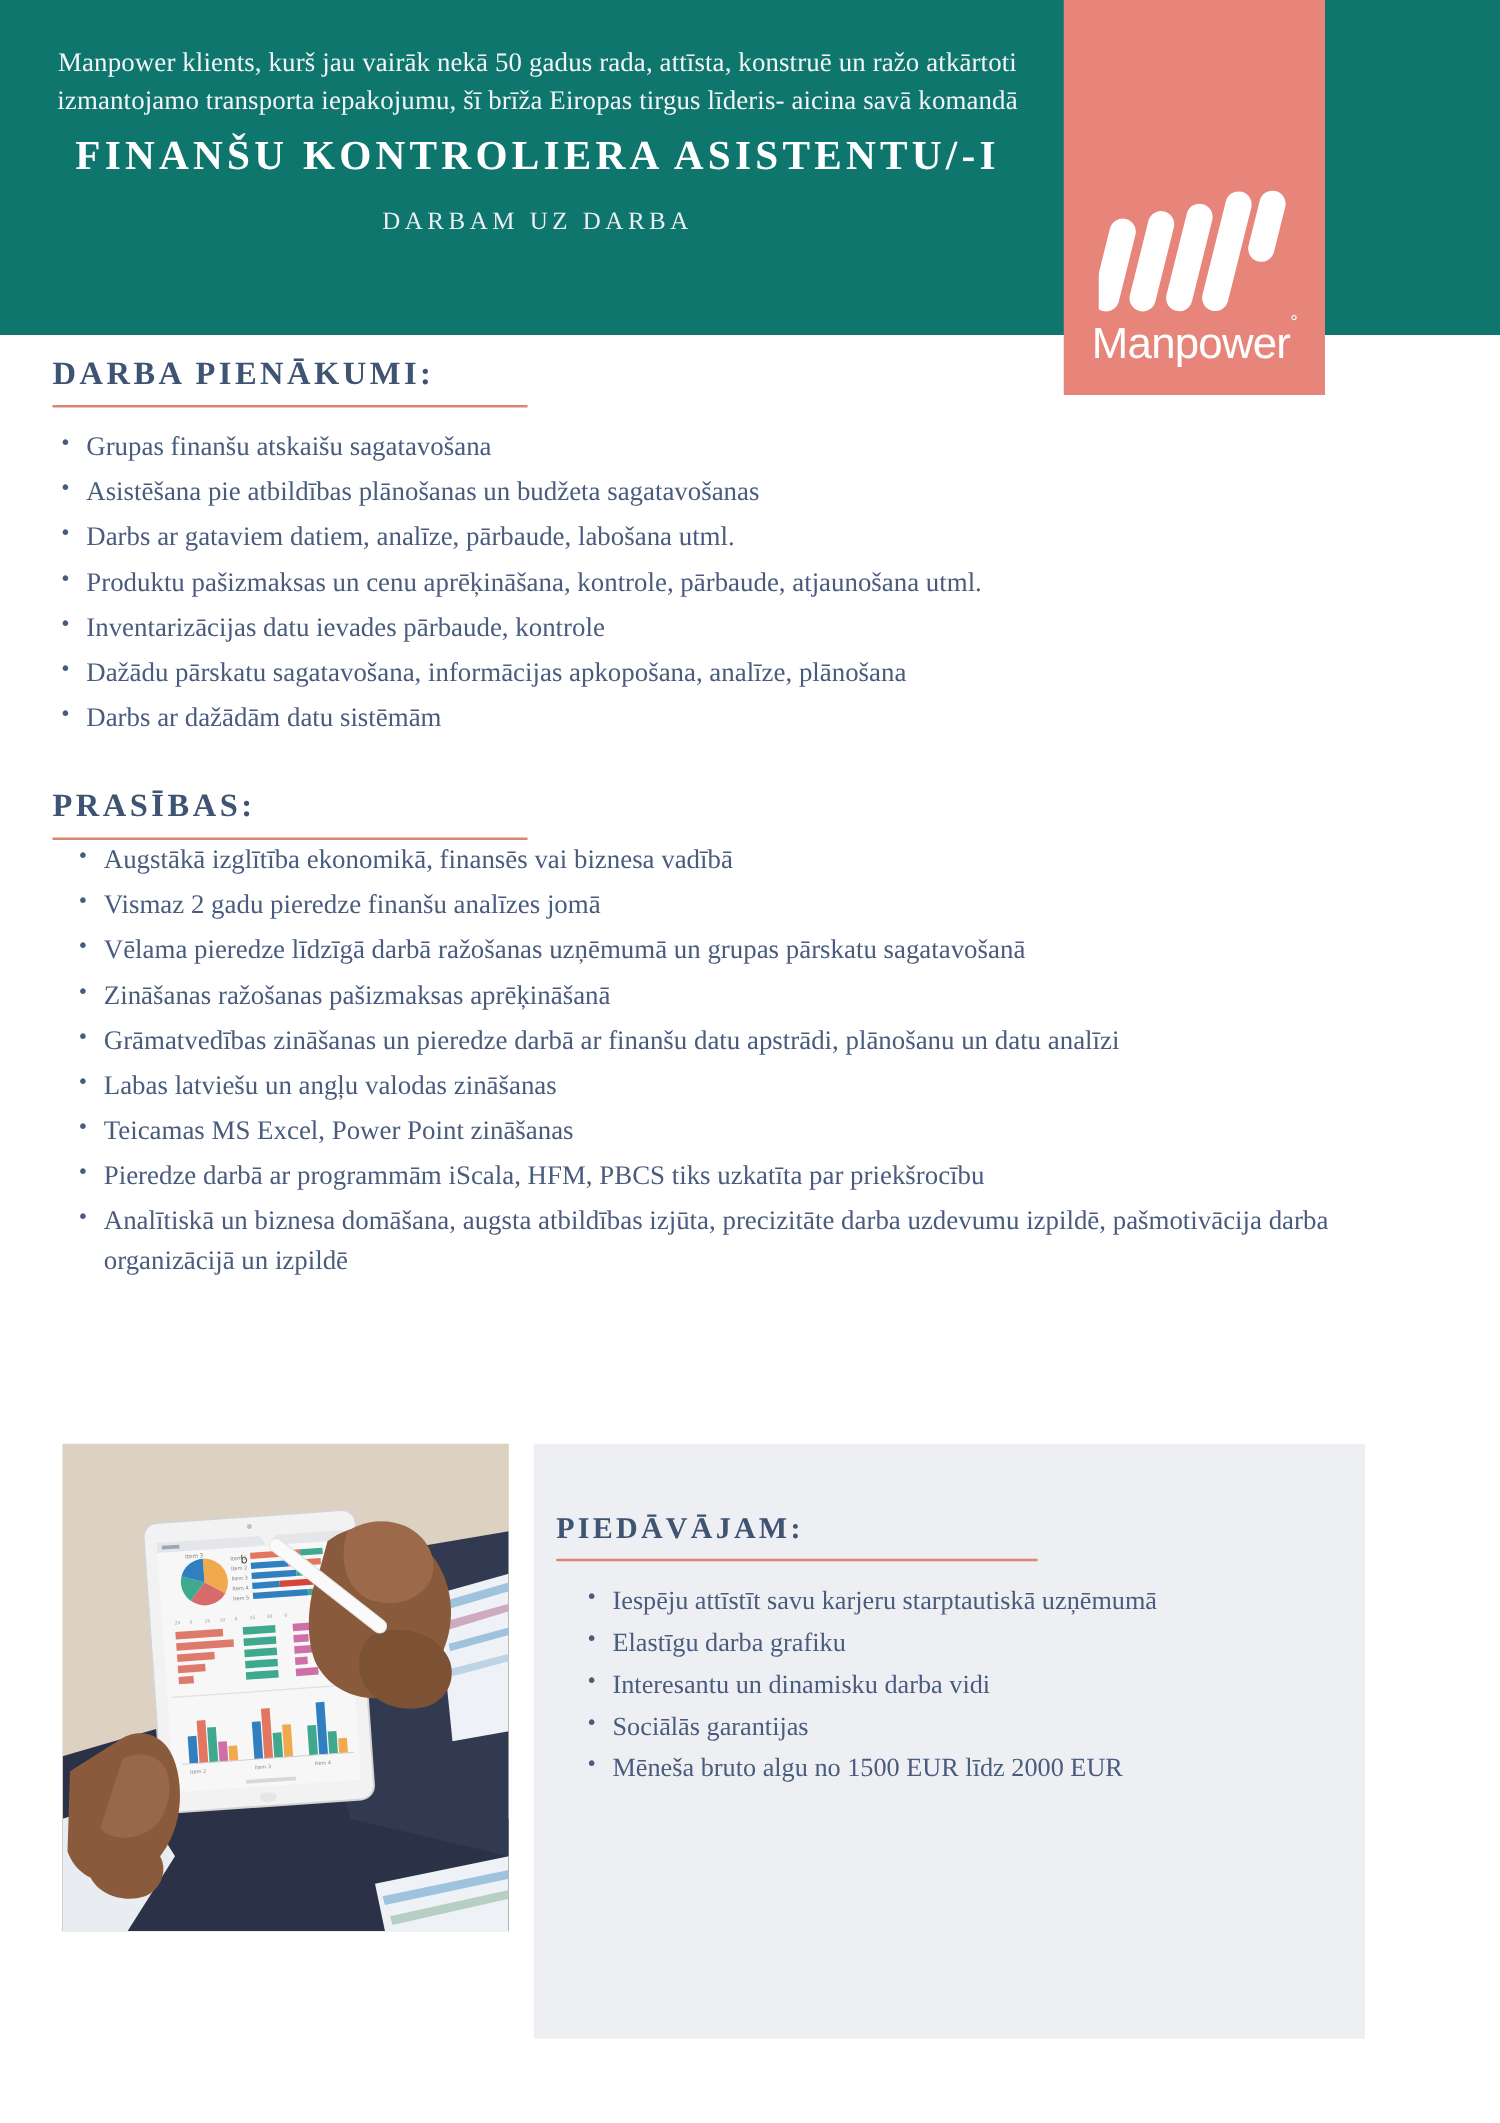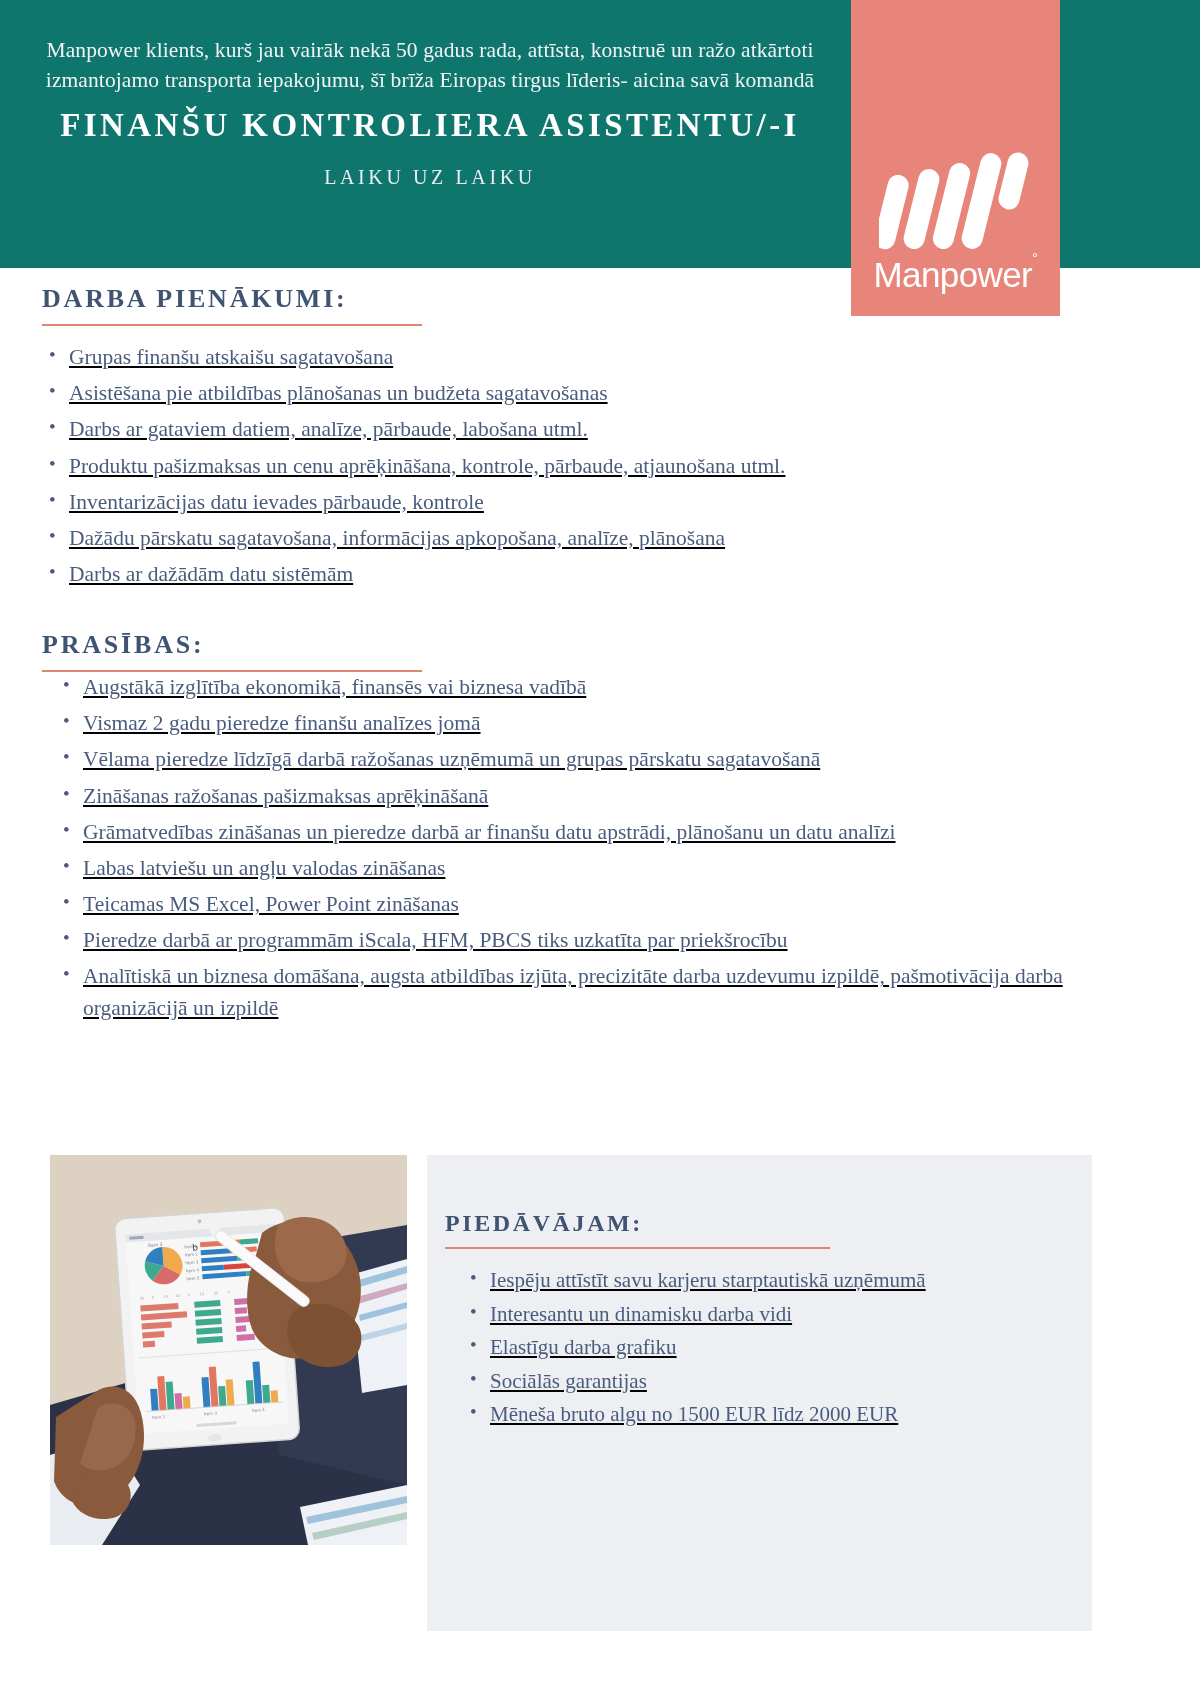--- a/index.html
+++ b/index.html
@@ -104,21 +104,20 @@
   .rule {
     height: 2px;
     background: #dd8575;
     margin-top: 10px;
   }
 
   ul.bullets {
     list-style: none;
     margin: 0;
     padding: 0;
-    text-decoration: underline;
   }
 
   ul.bullets li {
     position: relative;
     color: #4a5c7e;
     font-size: 21.5px;
     line-height: 1.45;
     padding-left: 27px;
     font-family: "Liberation Serif", "DejaVu Serif", serif;
   }
@@ -199,21 +198,21 @@
   .photo svg { display: block; width: 100%; height: 100%; }
 </style>
 </head>
 <body>
 
 <div class="header">
 
   <div class="header-text">
     <div class="intro">Manpower klients, kurš jau vairāk nekā 50 gadus rada, attīsta, konstruē un ražo atkārtoti izmantojamo transporta iepakojumu, šī brīža Eiropas tirgus līderis- aicina savā komandā</div>
     <div class="job-title">FINANŠU KONTROLIERA ASISTENTU/-I</div>
-    <div class="job-subtitle">LAIKU UZ LAIKU</div>
+    <div class="job-subtitle">DARBAM UZ DARBA</div>
   </div>
 
   <div class="logo-box">
     <div class="logo-mark">
       <svg viewBox="0 0 154 98" xmlns="http://www.w3.org/2000/svg" aria-hidden="true">
         <g fill="#ffffff">
           <rect x="2" y="22" width="21" height="76" rx="10.5" transform="rotate(14 12.5 60)"></rect>
           <rect x="32" y="16" width="21" height="82" rx="10.5" transform="rotate(14 42.5 57)"></rect>
           <rect x="62" y="10" width="21" height="88" rx="10.5" transform="rotate(14 72.5 54)"></rect>
           <rect x="92" y="0" width="21" height="98" rx="10.5" transform="rotate(14 102.5 49)"></rect>
@@ -397,21 +396,21 @@
       </g>
     </svg>
   </div>
 
   <div class="offer-panel">
     <div class="offer-inner" id="offer-section">
       <h2 class="section-head">PIEDĀVĀJAM:</h2>
       <div class="rule"></div>
       <ul class="bullets">
         <li>Iespēju attīstīt savu karjeru starptautiskā uzņēmumā</li>
+        <li>Elastīgu darba grafiku</li>
         <li>Interesantu un dinamisku darba vidi</li>
-        <li>Elastīgu darba grafiku</li>
         <li>Sociālās garantijas</li>
         <li>Mēneša bruto algu no 1500 EUR līdz 2000 EUR</li>
       </ul>
     </div>
   </div>
 
 </div>
 
 </body></html>

